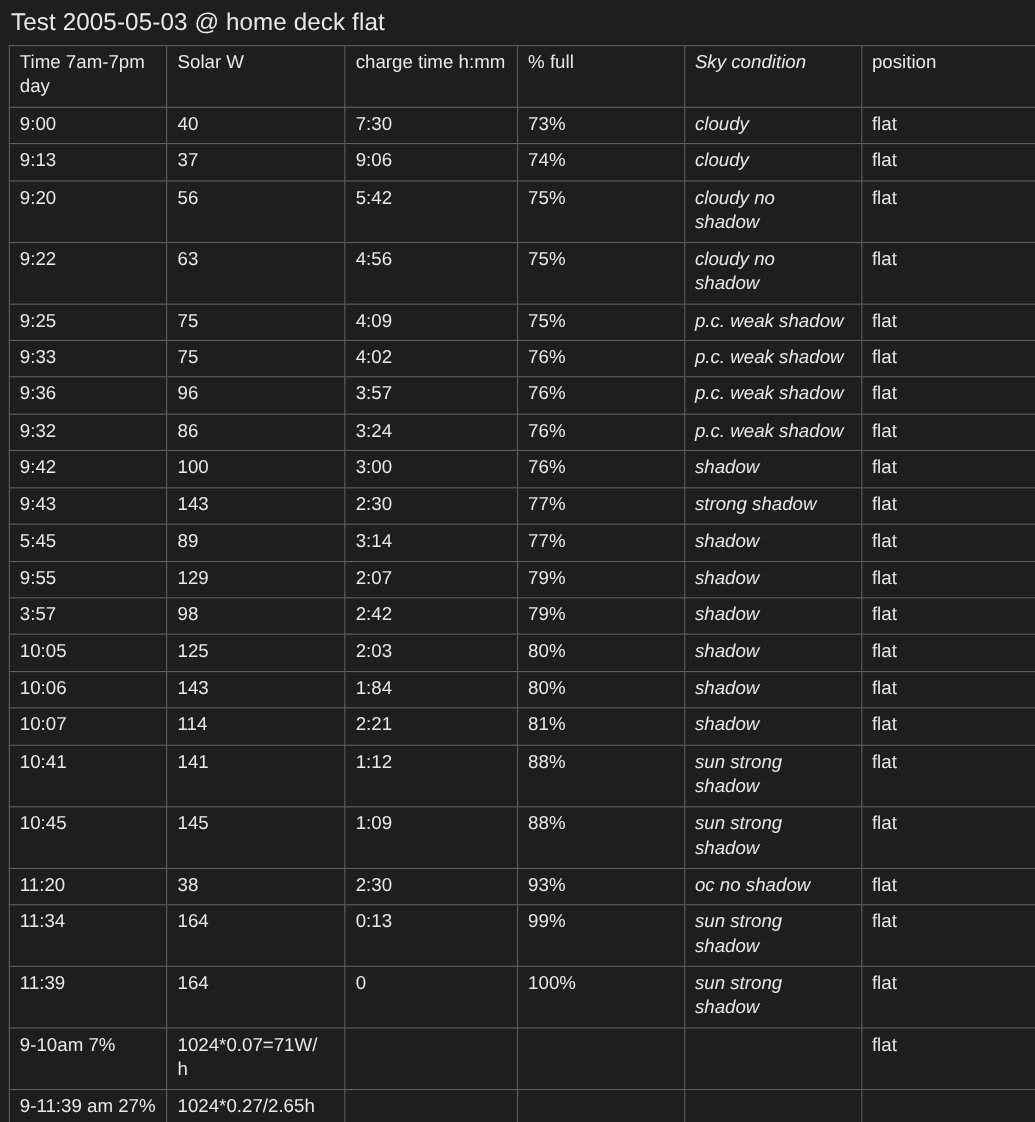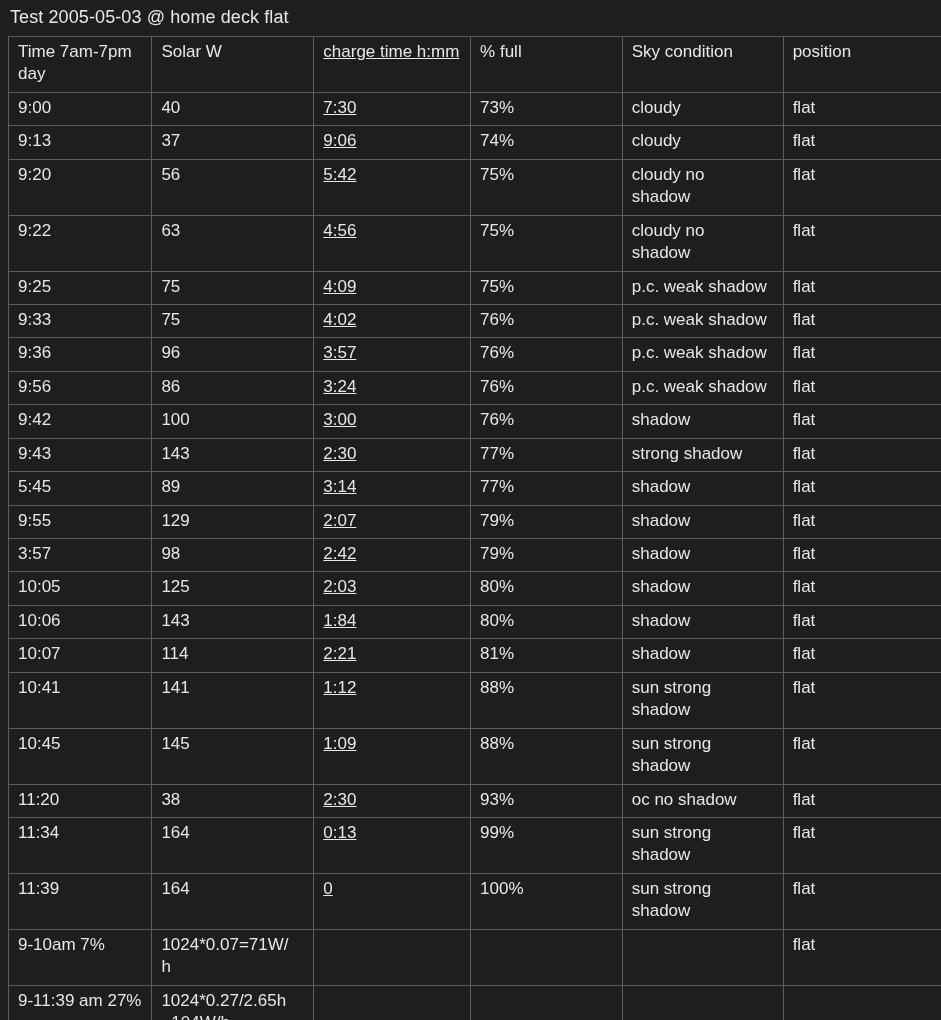--- a/index.html
+++ b/index.html
@@ -4,21 +4,21 @@
 <style>
   * { box-sizing: border-box; margin: 0; padding: 0; }
   html, body {
     width: 941px; height: 1020px;
     overflow: hidden;
     background: var(--background, #1e1e1e);
     color: var(--text, #e9e7e4);
     font-family: "Liberation Sans", sans-serif;
   }
   .page-title {
-    font-size: 18px;
+    font-size: 22px;
     font-weight: 500;
     padding: 7px 10px 8px 10px;
     letter-spacing: 0.1px;
   }
   table {
     border-collapse: collapse;
     table-layout: fixed;
     margin-left: 8px;
     width: 950px; 
   }
@@ -29,23 +29,23 @@
     text-align: left;
     font-weight: 400;
     font-size: 17px;
     line-height: 1.32;
     white-space: pre-wrap;
     overflow: hidden;
   }
   th { height: 49px; }
   .c0 { width: 139px; }
   .c1 { width: 157px; }
-  .c2 { width: 152px; text-decoration: underline; }
+  .c2 { width: 152px; }
   .c3 { width: 147px; }
-  .c4 { width: 156px; }
+  .c4 { width: 156px; font-style: italic; }
   .c5 { width: 169px; }
 </style>
 </head>
 <body>
 
 <div class="page-title">Test 2005-05-03 @ home deck flat</div>
 
 <table>
   <thead>
     <tr>
@@ -111,21 +111,21 @@
       </tr>
       <tr>
         <td class="c0">9:36</td>
         <td class="c1">96</td>
         <td class="c2">3:57</td>
         <td class="c3">76%</td>
         <td class="c4">p.c. weak shadow</td>
         <td class="c5">flat</td>
       </tr>
       <tr>
-        <td class="c0">9:56</td>
+        <td class="c0">9:32</td>
         <td class="c1">86</td>
         <td class="c2">3:24</td>
         <td class="c3">76%</td>
         <td class="c4">p.c. weak shadow</td>
         <td class="c5">flat</td>
       </tr>
       <tr>
         <td class="c0">9:42</td>
         <td class="c1">100</td>
         <td class="c2">3:00</td>

